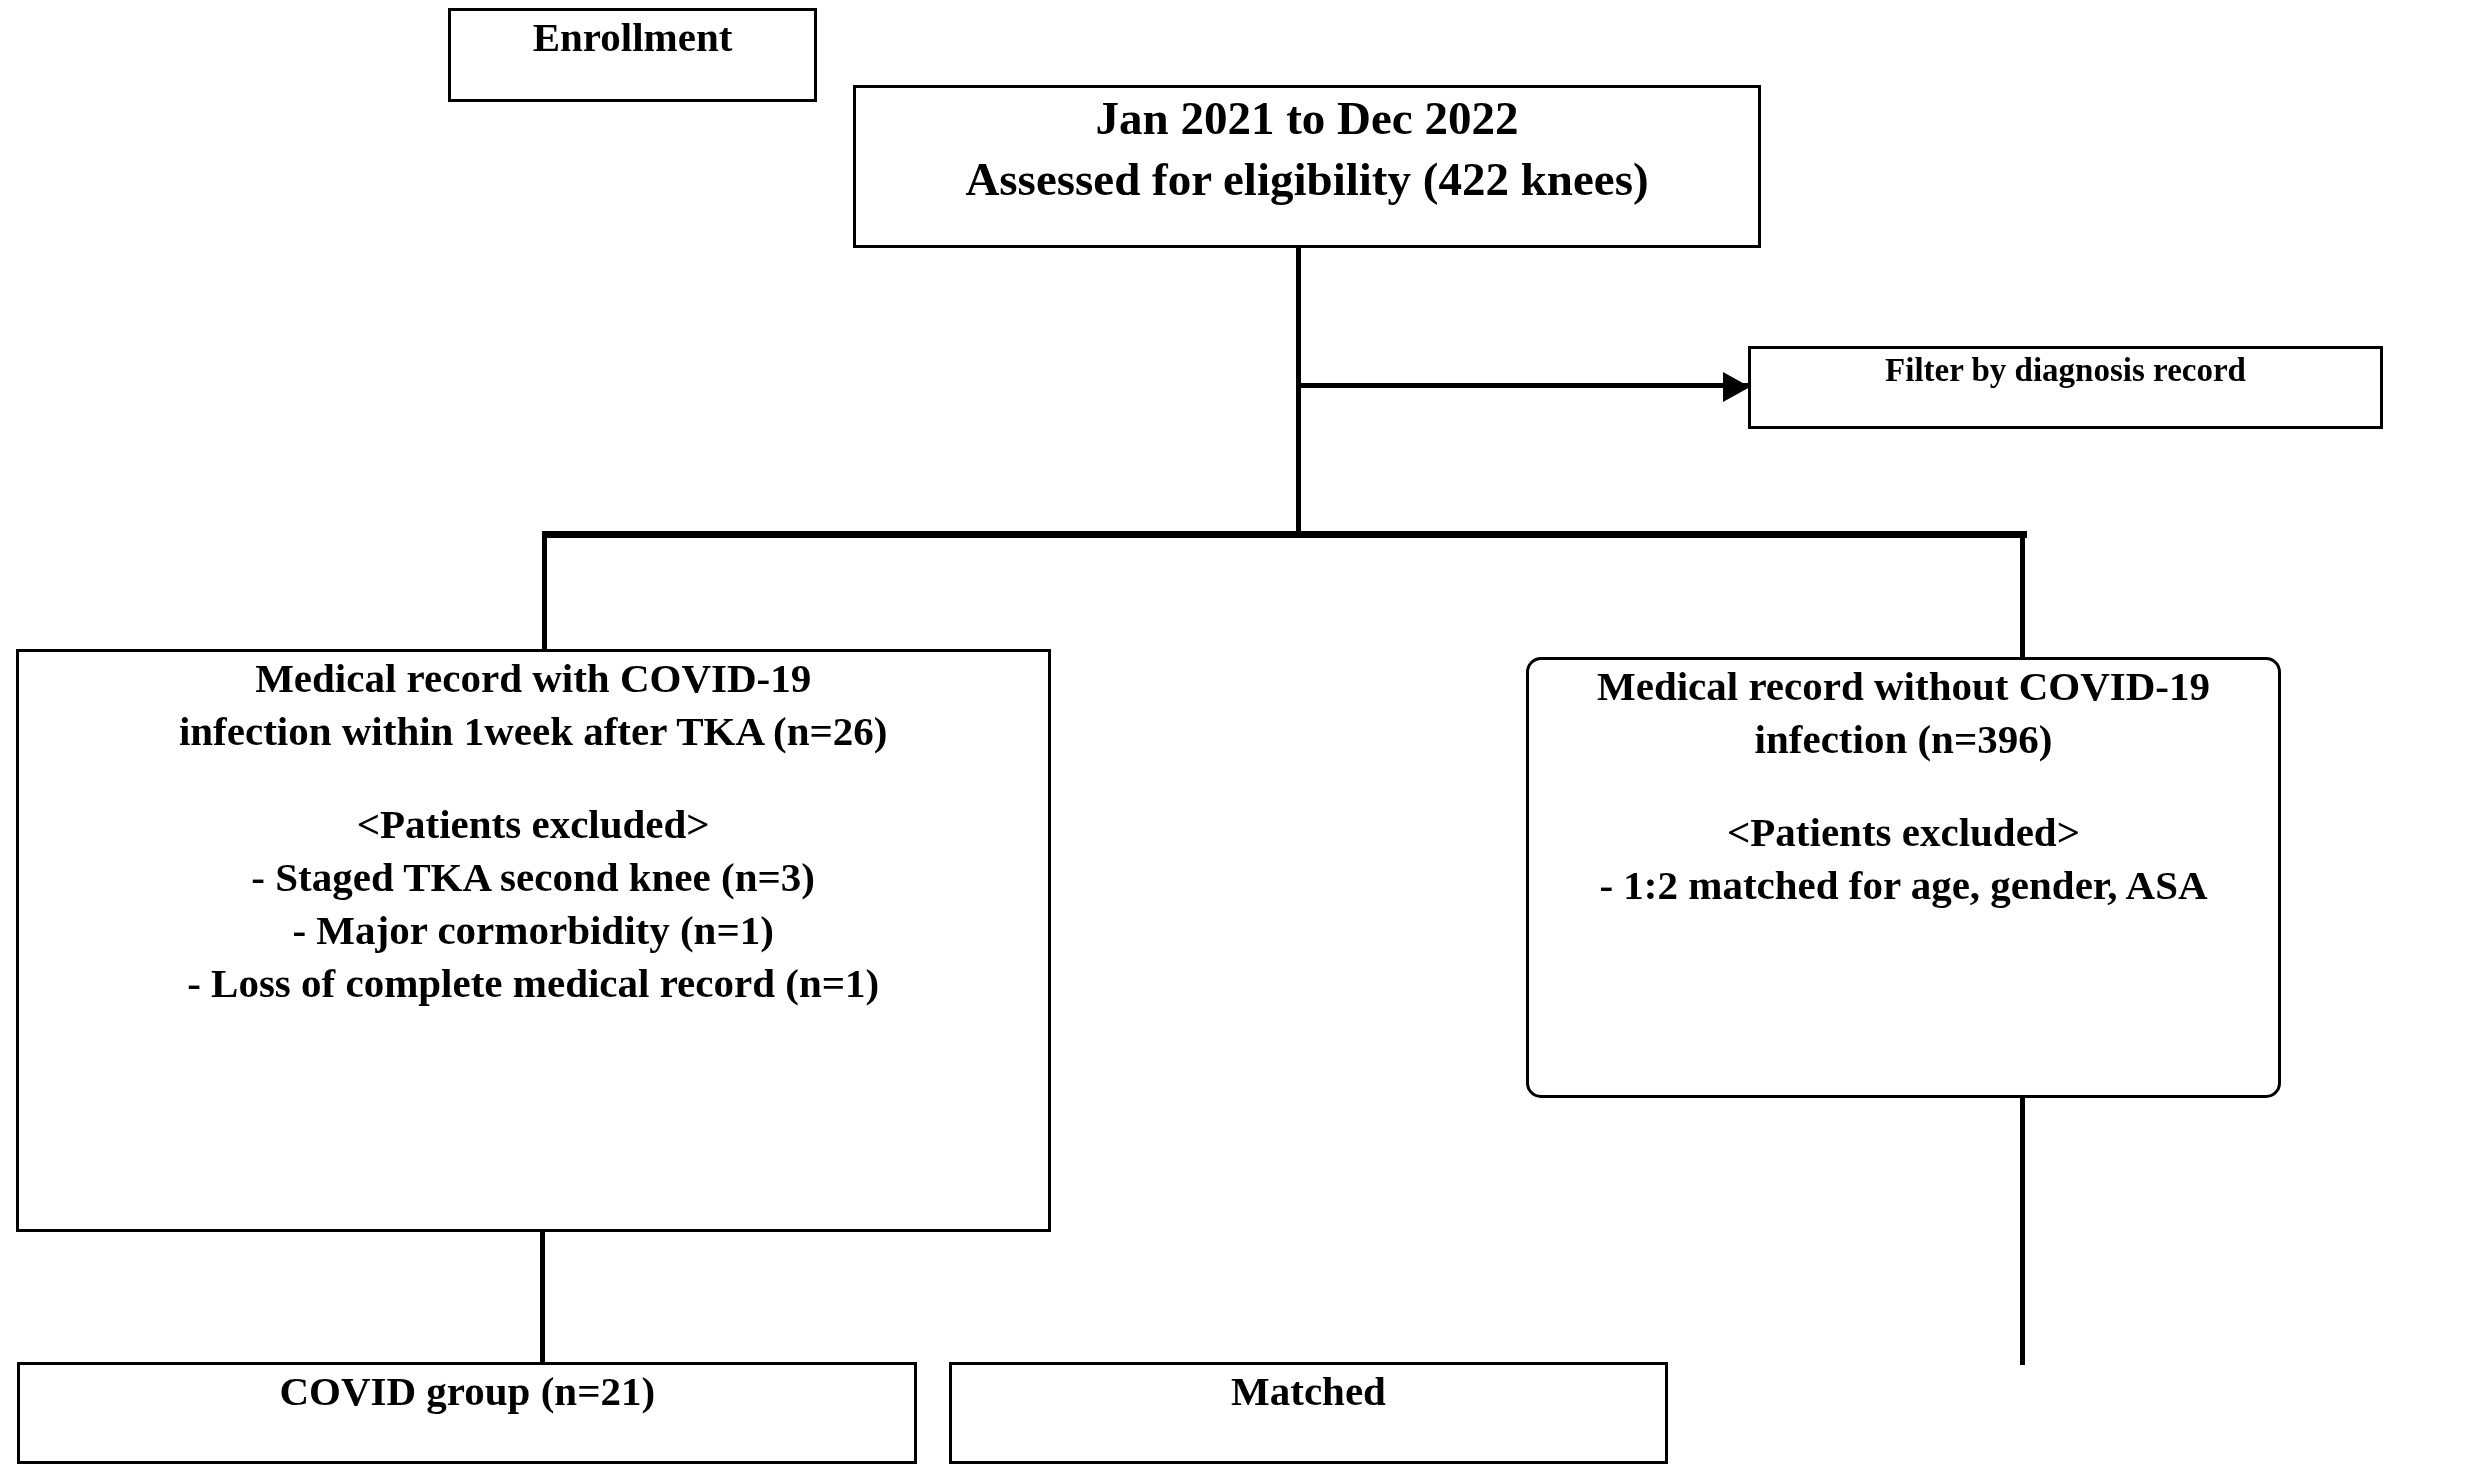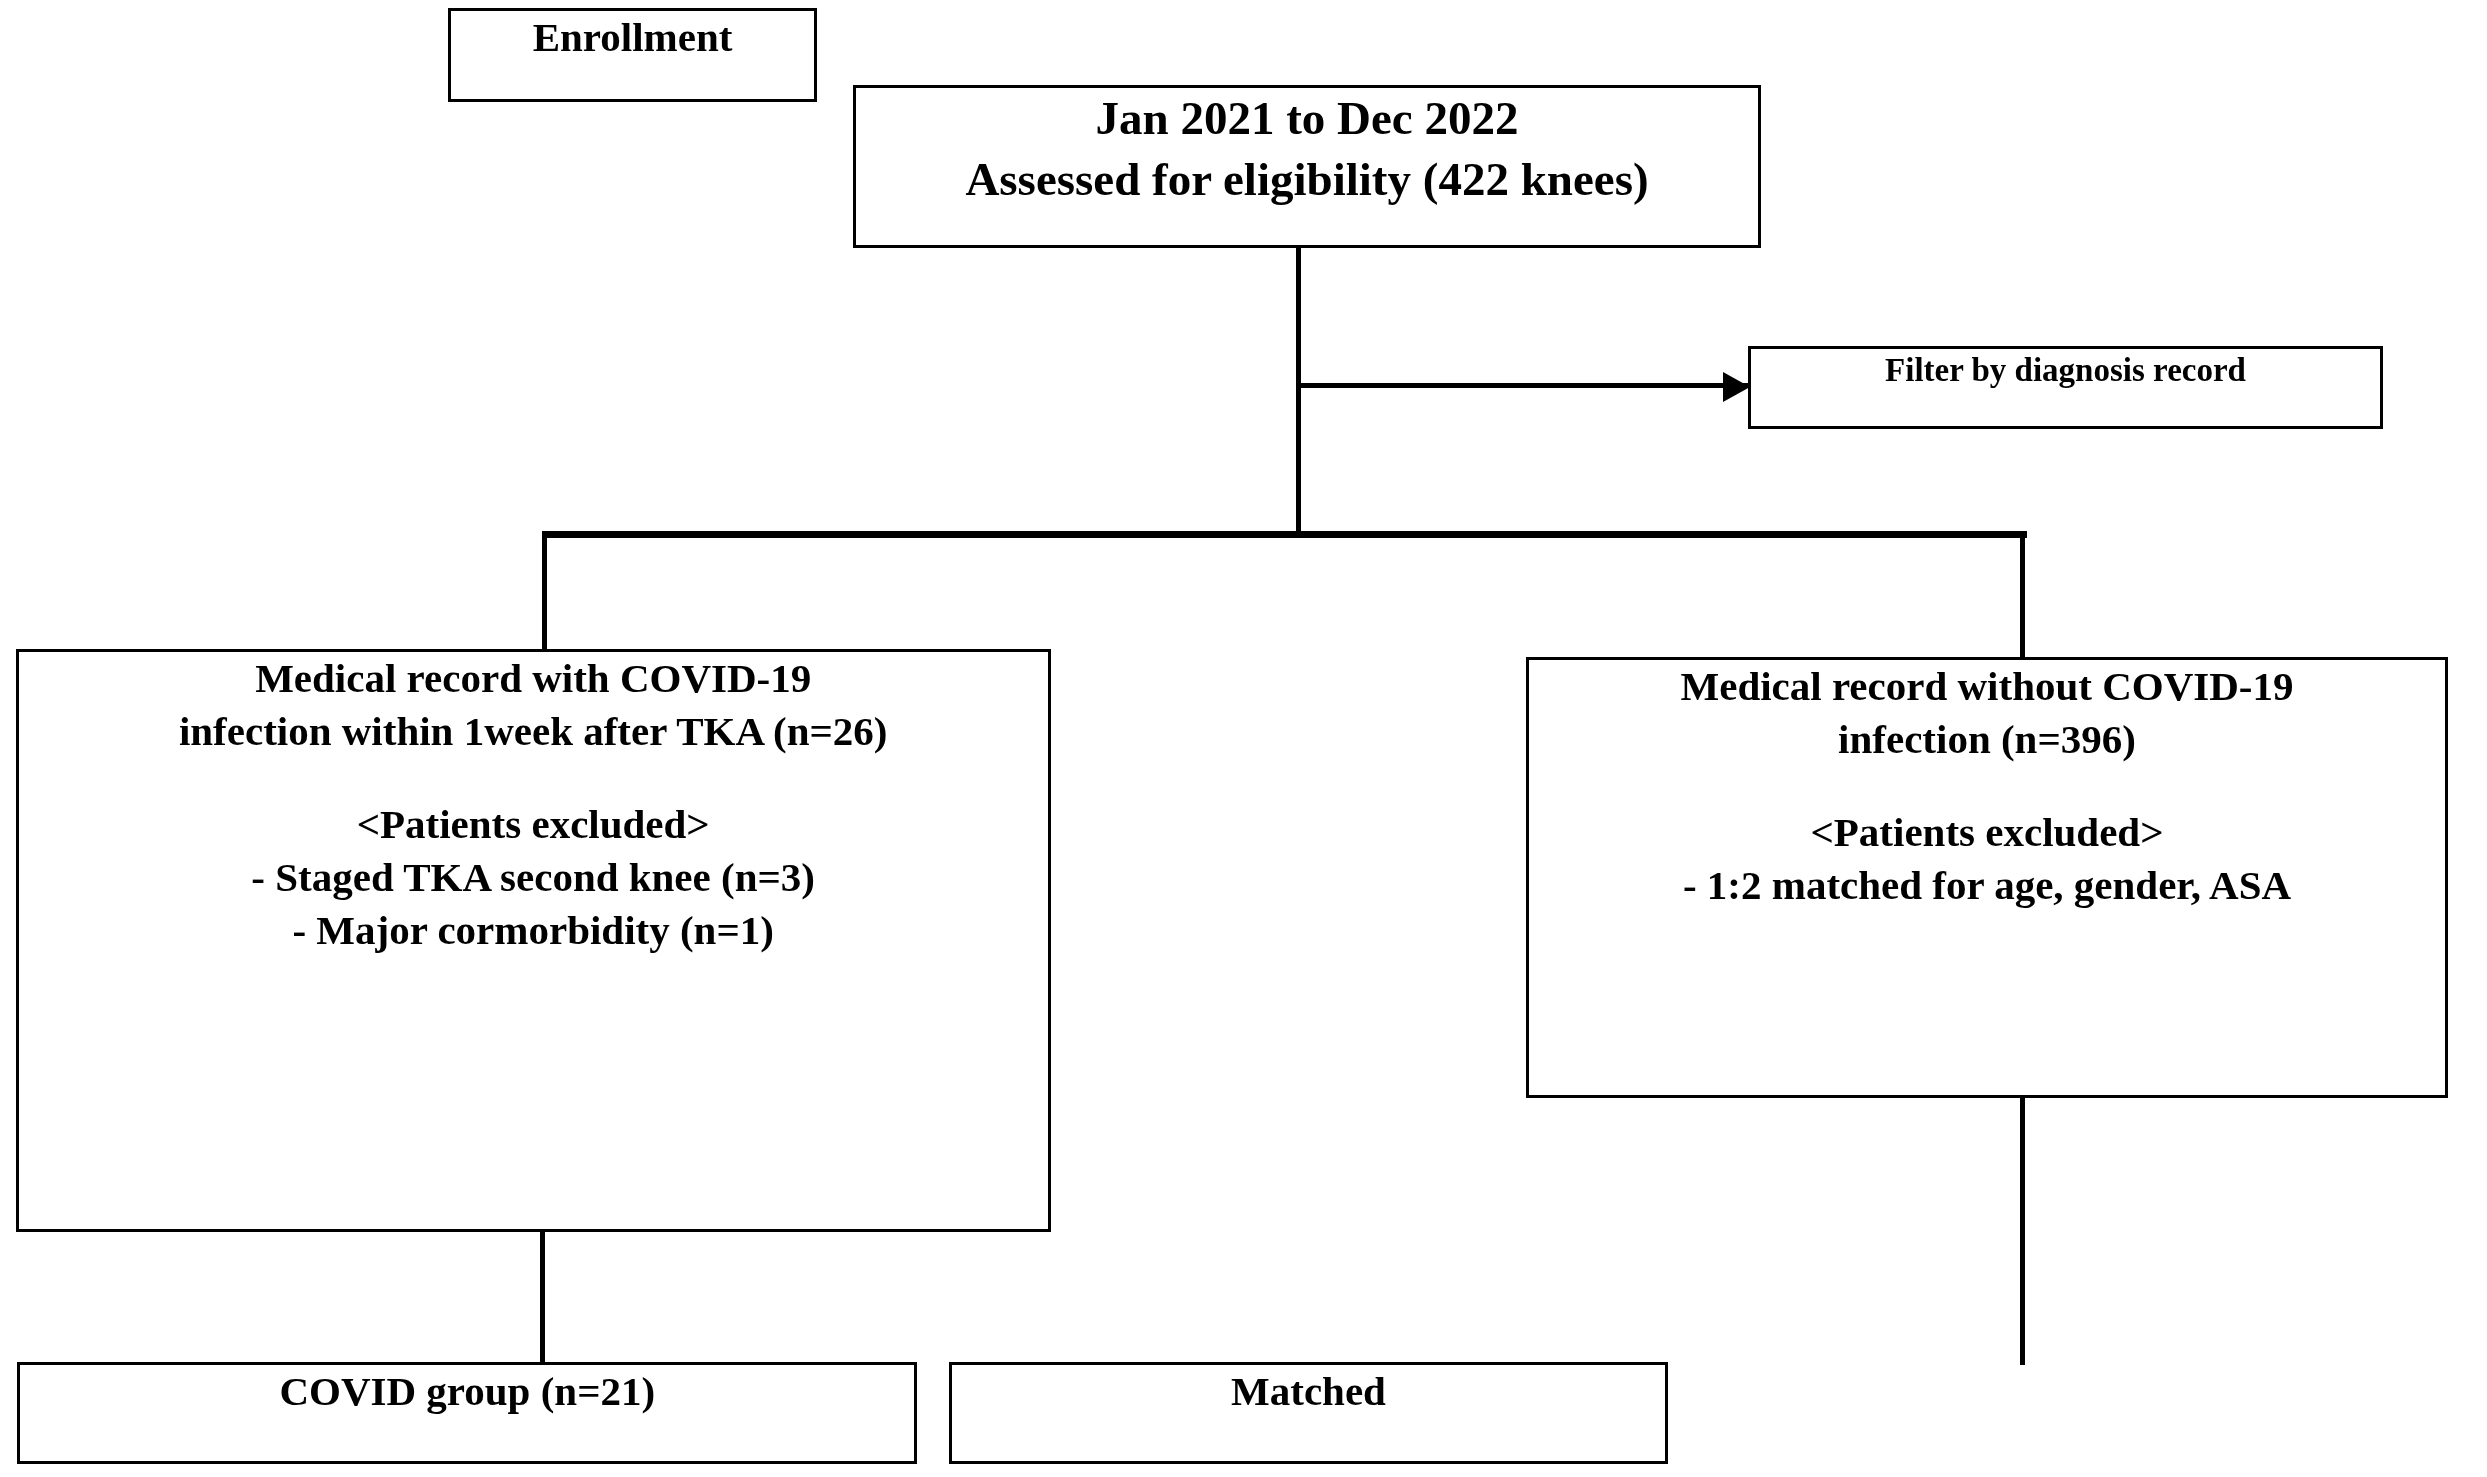--- a/index.html
+++ b/index.html
@@ -35,21 +35,21 @@
     padding: 0 11px;
   }
   .box .ln { display: block; }
   .box .spacer { display: block; height: 0.95em; }
 
   
   #box-enrollment   { left: 448px;  top: 7.9px;   width: 369px;  height: 94px; font-size: 41px; }
   #box-assessed     { left: 853px; top: 85px;  width: 908px; height: 163px; font-size: 47px; }
   #box-filter       { left: 1748px; top: 346px;  width: 635px;  height: 83px; font-size: 33px; }
   #box-covid-src    { left: 15.7px;   top: 649px;  width: 1035px; height: 583px; font-size: 41px; }
-  #box-noncovid-src { left: 1526px; top: 657px;  width: 922px; height: 441px; font-size: 41px; }
+  #box-noncovid-src { left: 1526px; top: 657px;  width: 755px; height: 441px; font-size: 41px; border-radius: 15px; }
   #box-covid-grp    { left: 17.3px;   top: 1362px; width: 900px; height: 102px; font-size: 41px; }
   #box-matched      { left: 949px; top: 1362px; width: 719px;  height: 102px; font-size: 41px; }
   #box-noncovid-grp { left: 1587px; top: 1362px; width: 888px; height: 102px; font-size: 41px; }
 
   
   .vline {
     position: absolute;
     background: #000000;
     width: 4.7px;
     z-index: 1;
@@ -120,20 +120,21 @@
   </div>
 
   <div class="box" id="box-covid-src">
     <span class="lines">
       <span class="ln">Medical record with COVID-19</span>
       <span class="ln">infection within 1week after TKA (n=26)</span>
       <span class="spacer"></span>
       <span class="ln">&lt;Patients excluded&gt;</span>
       <span class="ln">- Staged TKA second knee (n=3)</span>
       <span class="ln">- Major cormorbidity  (n=1)</span>
+      <span class="ln">- Loss of complete medical record (n=1)</span>
     </span>
   </div>
 
   <div class="box" id="box-noncovid-src">
     <span class="lines">
       <span class="ln">Medical record without COVID-19</span>
       <span class="ln">infection (n=396)</span>
       <span class="spacer"></span>
       <span class="ln">&lt;Patients excluded&gt;</span>
       <span class="ln">- 1:2 matched for age, gender, ASA</span>

